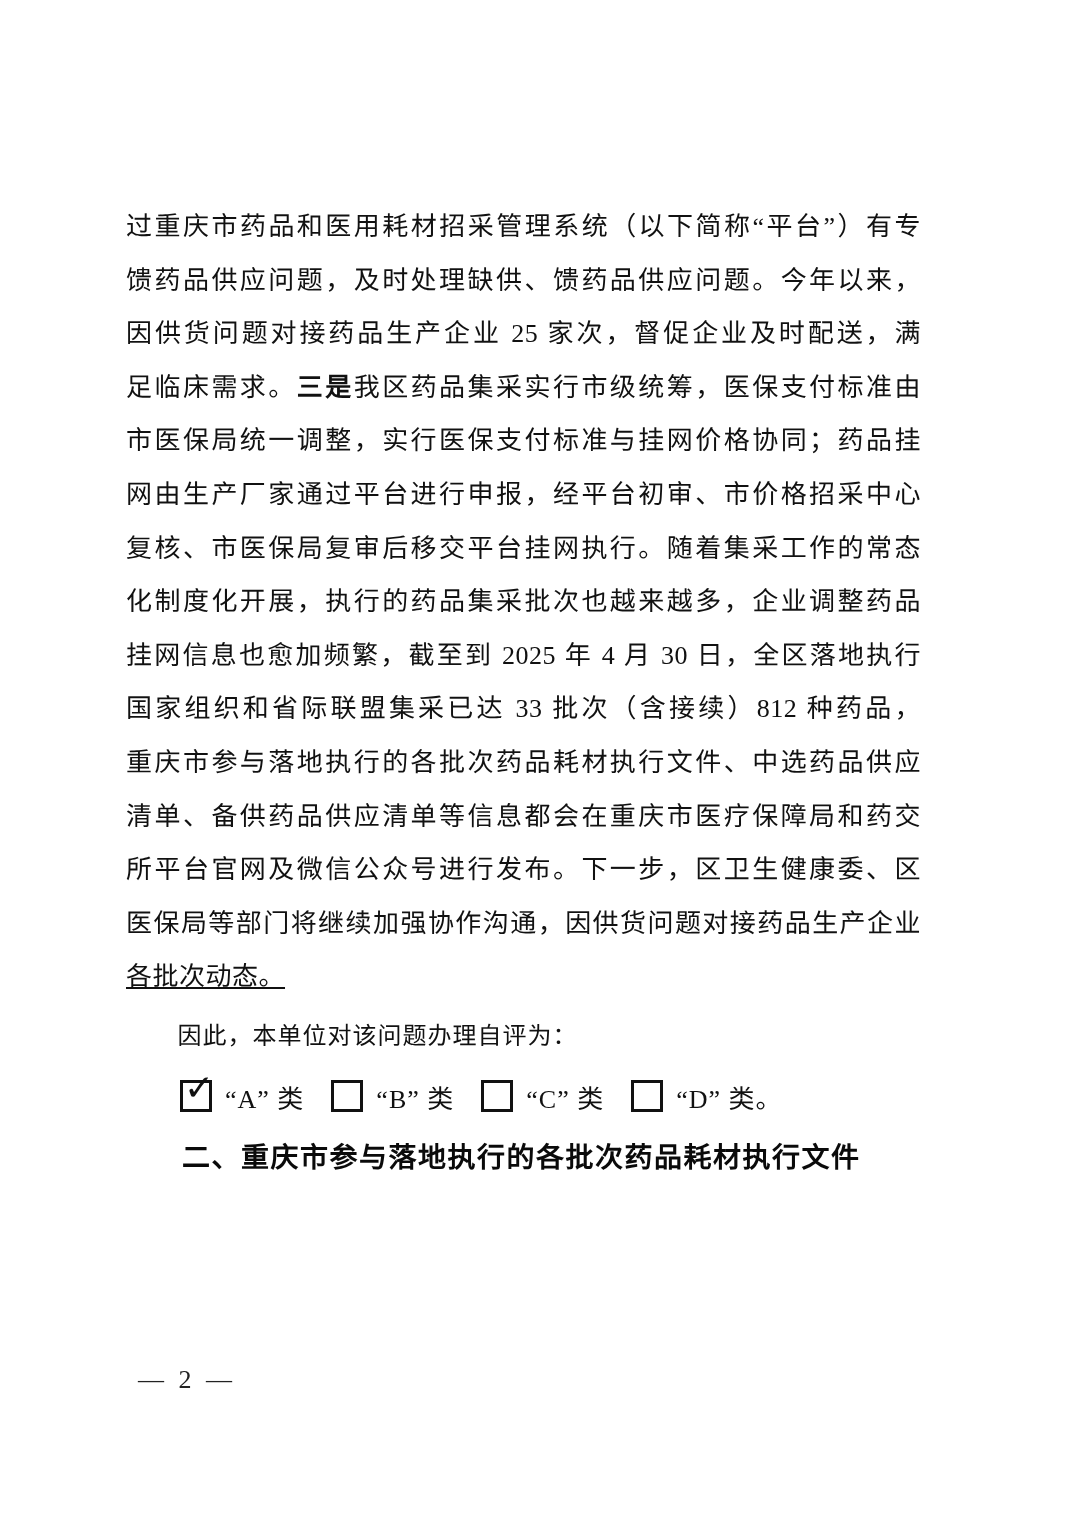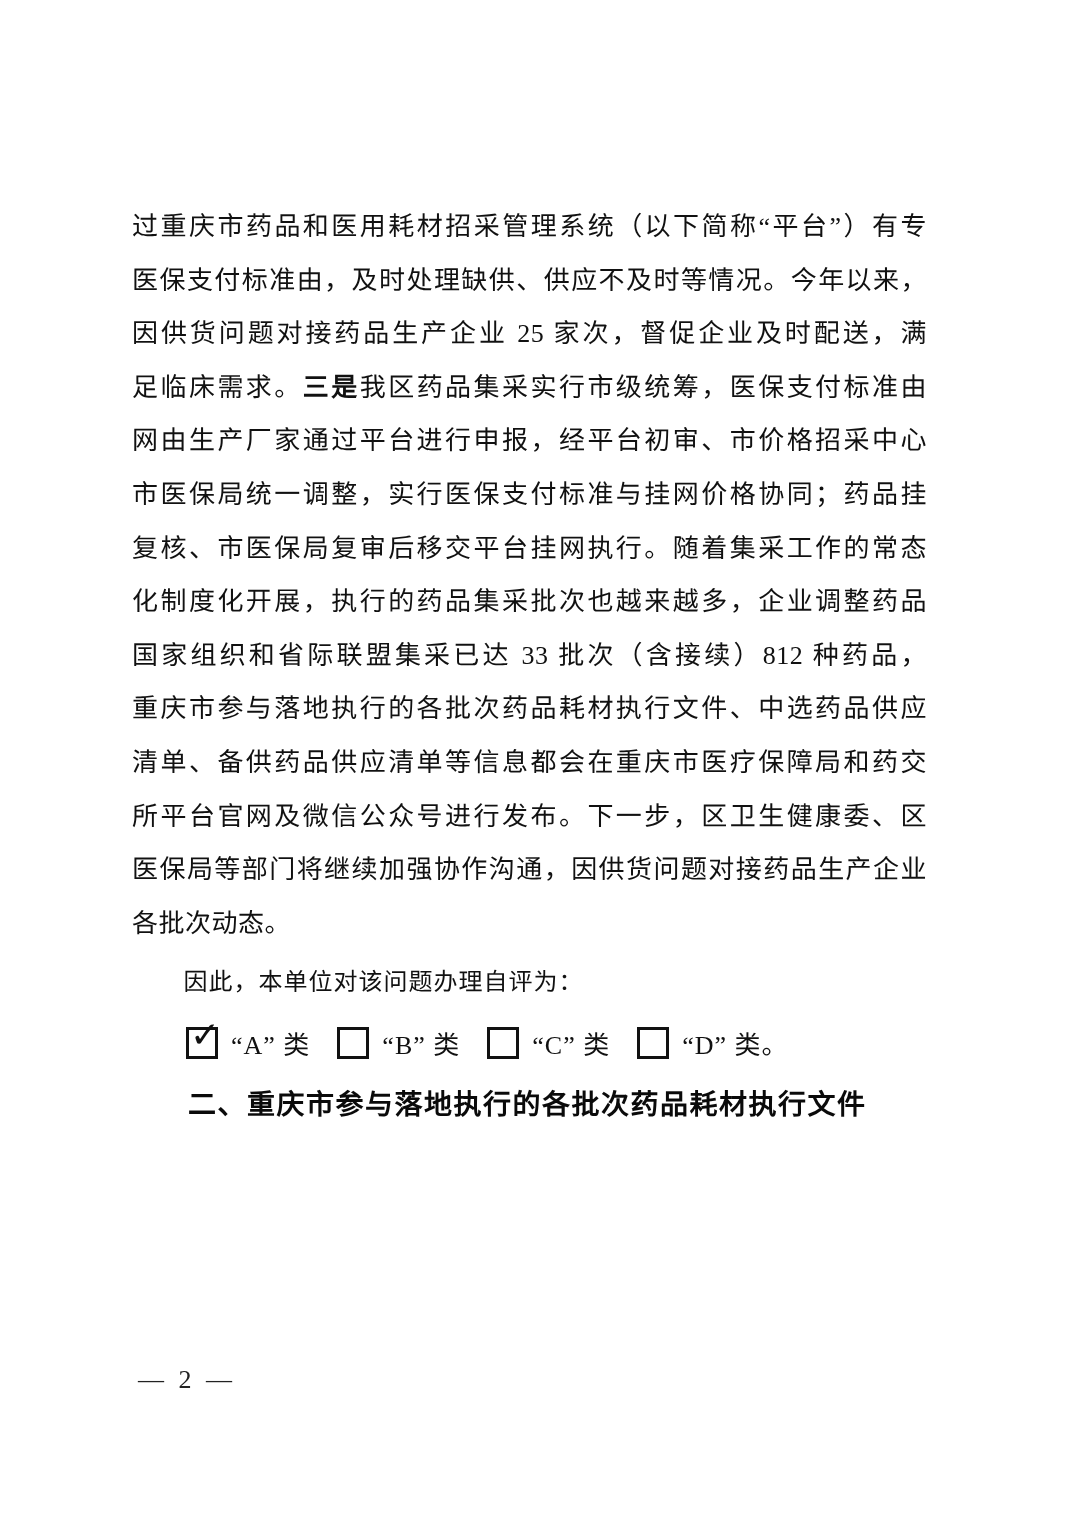--- a/index.html
+++ b/index.html
@@ -12,36 +12,37 @@
     position: relative;
     width: 1074px;
     height: 1520px;
     background: #ffffff;
     color: #111111;
     font-family: "Liberation Serif", "DejaVu Serif", serif;
     overflow: hidden;
   }
   .content {
     position: absolute;
-    left: 132px;
+    left: 126px;
     top: 200px;
     width: 795px;
   }
   .line {
     font-size: 26px;
     line-height: 53.6px;
     height: 53.6px;
     text-align: justify;
     text-align-last: justify;
     text-justify: inter-character;
     overflow: hidden;
     letter-spacing: 0.5px;
   }
   .line.last-line {
     text-align-last: left;
+    text-decoration: underline;
   }
   .bold-hei {
     font-family: Liberation Mono, monospace;
     font-weight: 700;
   }
   .para-intro {
     margin-top: 6px;
     font-size: 24px;
     line-height: 53.6px;
     height: 53.6px;
@@ -107,27 +108,28 @@
     color: #222222;
   }
 </style>
 </head>
 <body>
 
 <div class="page">
   <div class="content">
 
     <div class="line">过重庆市药品和医用耗材招采管理系统（以下简称“平台”）有专</div>
-    <div class="line">医保支付标准由，及时处理缺供、供应不及时等情况。今年以来，</div>
+    <div class="line">馈药品供应问题，及时处理缺供、馈药品供应问题。今年以来，</div>
     <div class="line">因供货问题对接药品生产企业 25 家次，督促企业及时配送，满</div>
     <div class="line"><span>足临床需求。</span><span class="bold-hei">三是</span><span>我区药品集采实行市级统筹，医保支付标准由</span></div>
+    <div class="line">市医保局统一调整，实行医保支付标准与挂网价格协同；药品挂</div>
     <div class="line">网由生产厂家通过平台进行申报，经平台初审、市价格招采中心</div>
-    <div class="line">市医保局统一调整，实行医保支付标准与挂网价格协同；药品挂</div>
     <div class="line">复核、市医保局复审后移交平台挂网执行。随着集采工作的常态</div>
     <div class="line">化制度化开展，执行的药品集采批次也越来越多，企业调整药品</div>
+    <div class="line">挂网信息也愈加频繁，截至到 2025 年 4 月 30 日，全区落地执行</div>
     <div class="line">国家组织和省际联盟集采已达 33 批次（含接续）812 种药品，</div>
     <div class="line">重庆市参与落地执行的各批次药品耗材执行文件、中选药品供应</div>
     <div class="line">清单、备供药品供应清单等信息都会在重庆市医疗保障局和药交</div>
     <div class="line">所平台官网及微信公众号进行发布。下一步，区卫生健康委、区</div>
     <div class="line">医保局等部门将继续加强协作沟通，因供货问题对接药品生产企业</div>
     <div class="line last-line">各批次动态。</div>
 
     <div class="para-intro">因此，本单位对该问题办理自评为：</div>
 
     <div class="rating-row">

